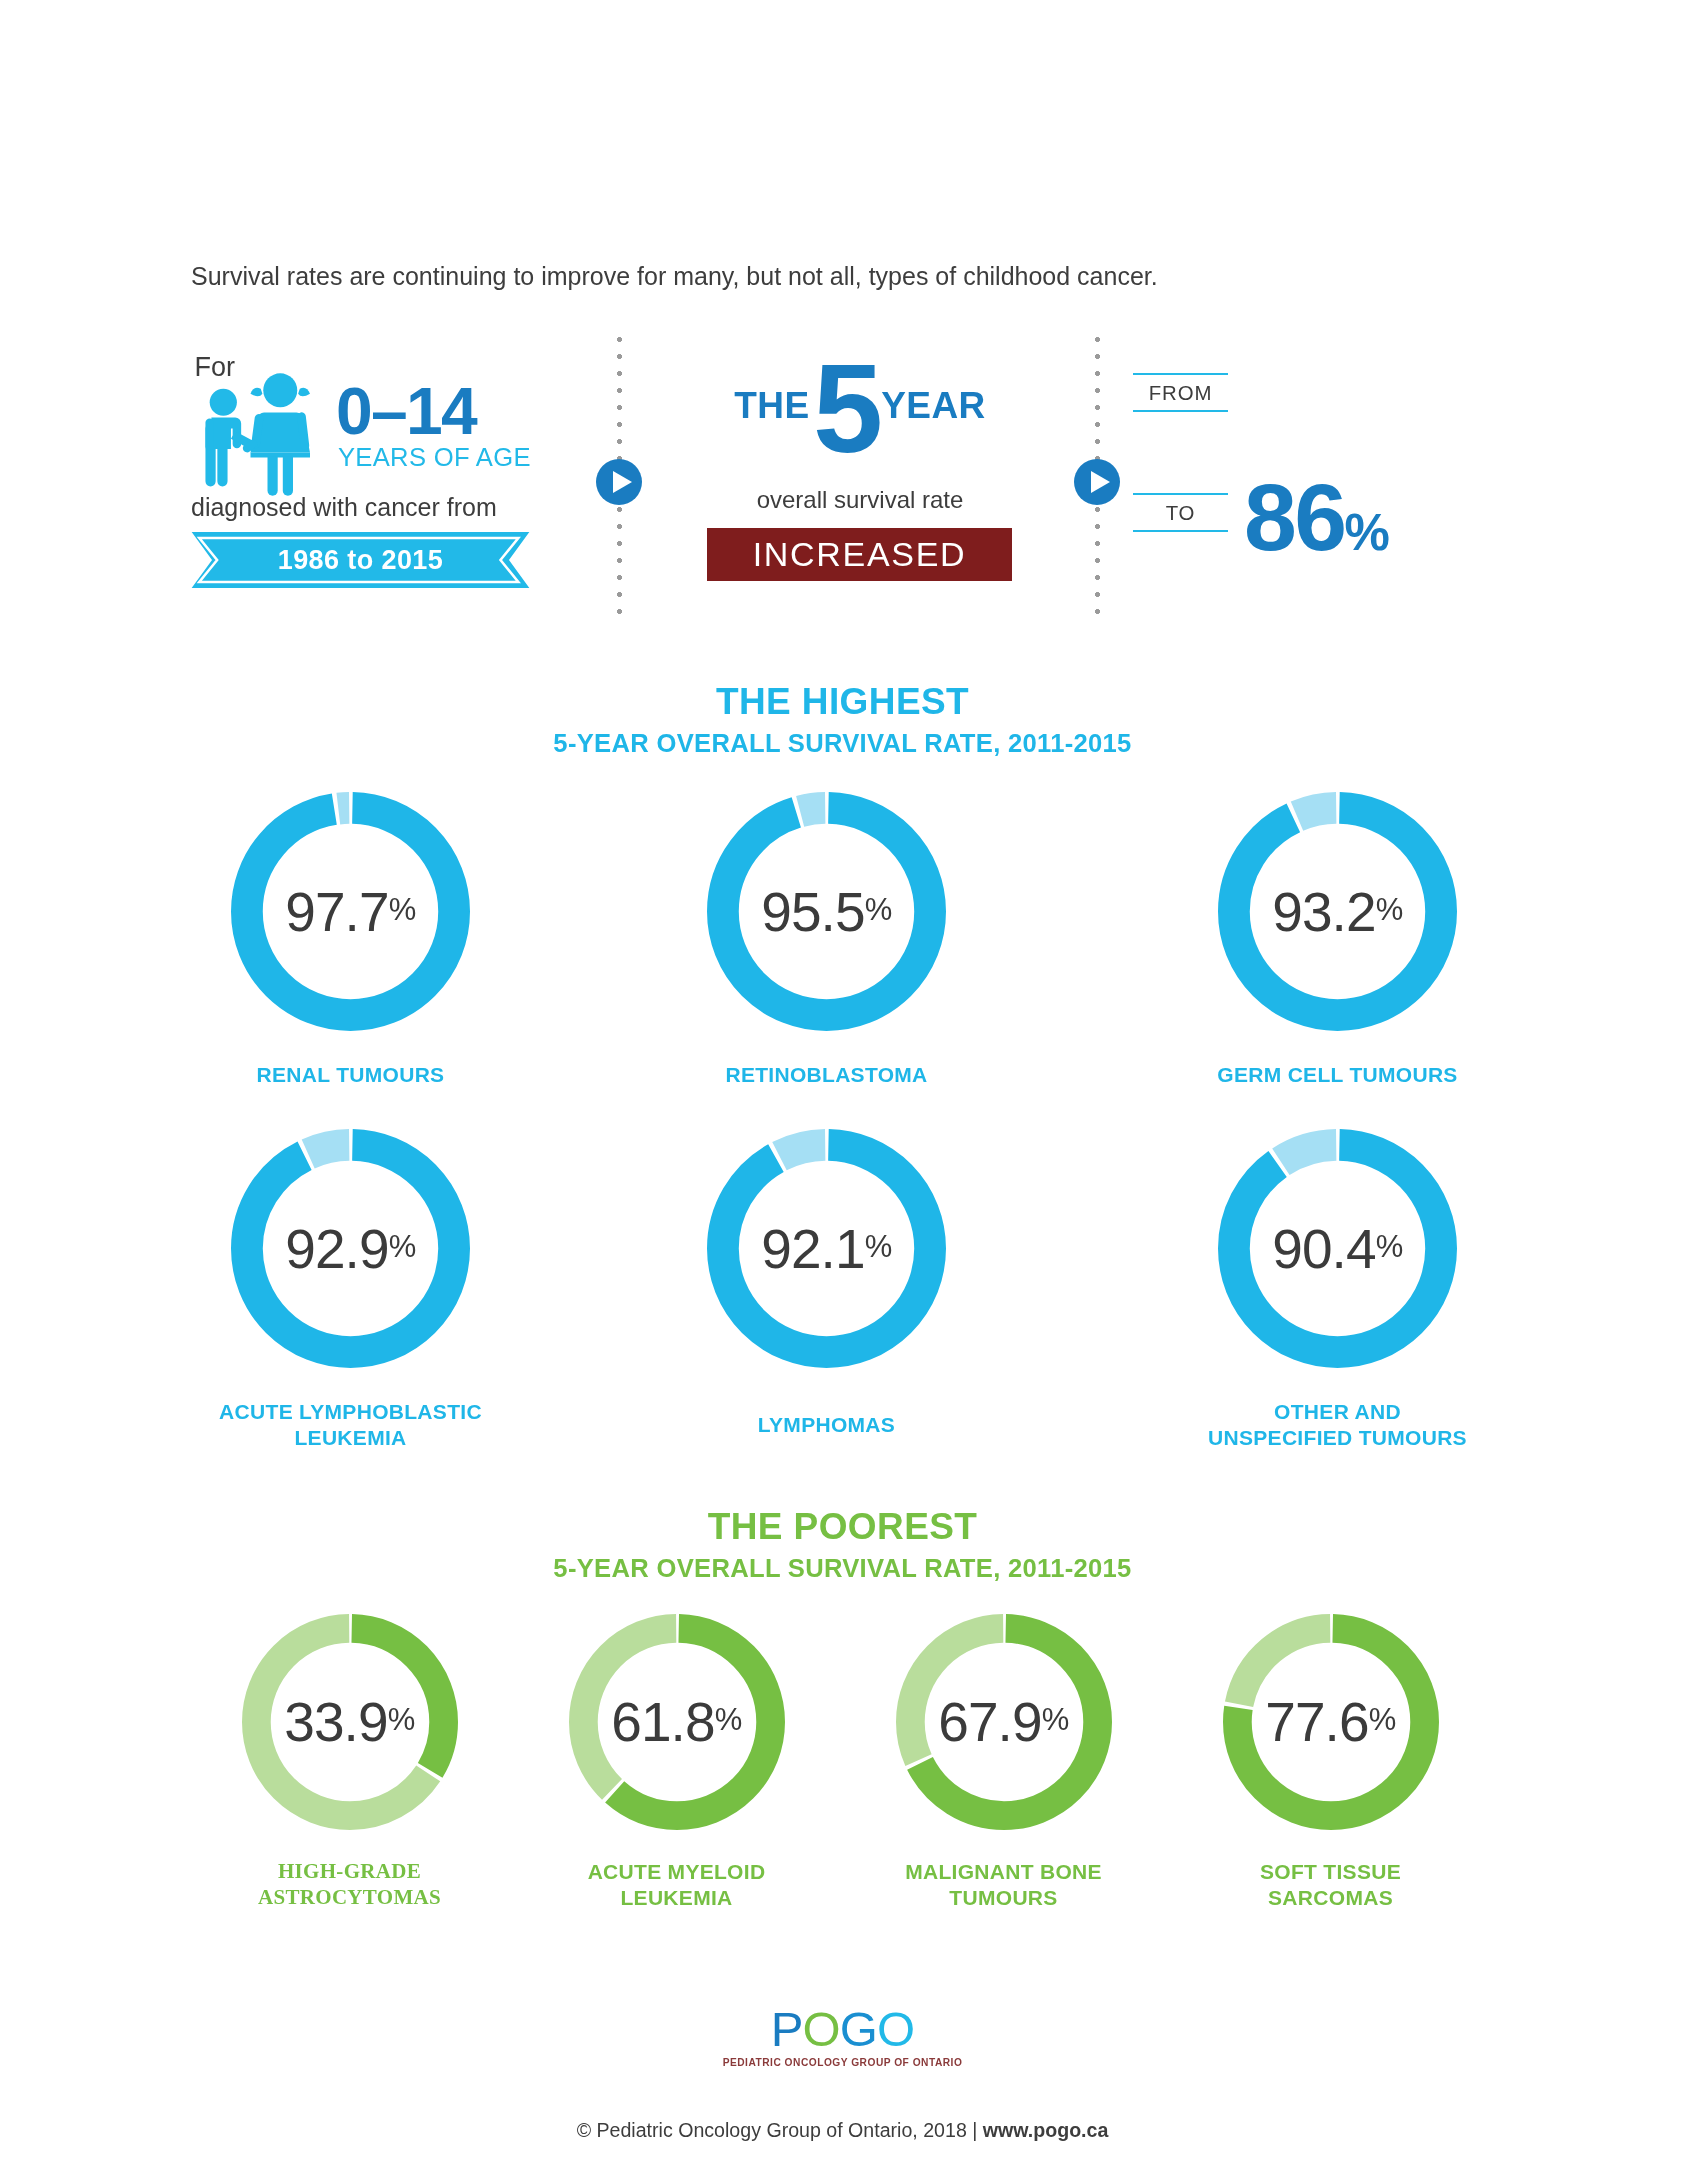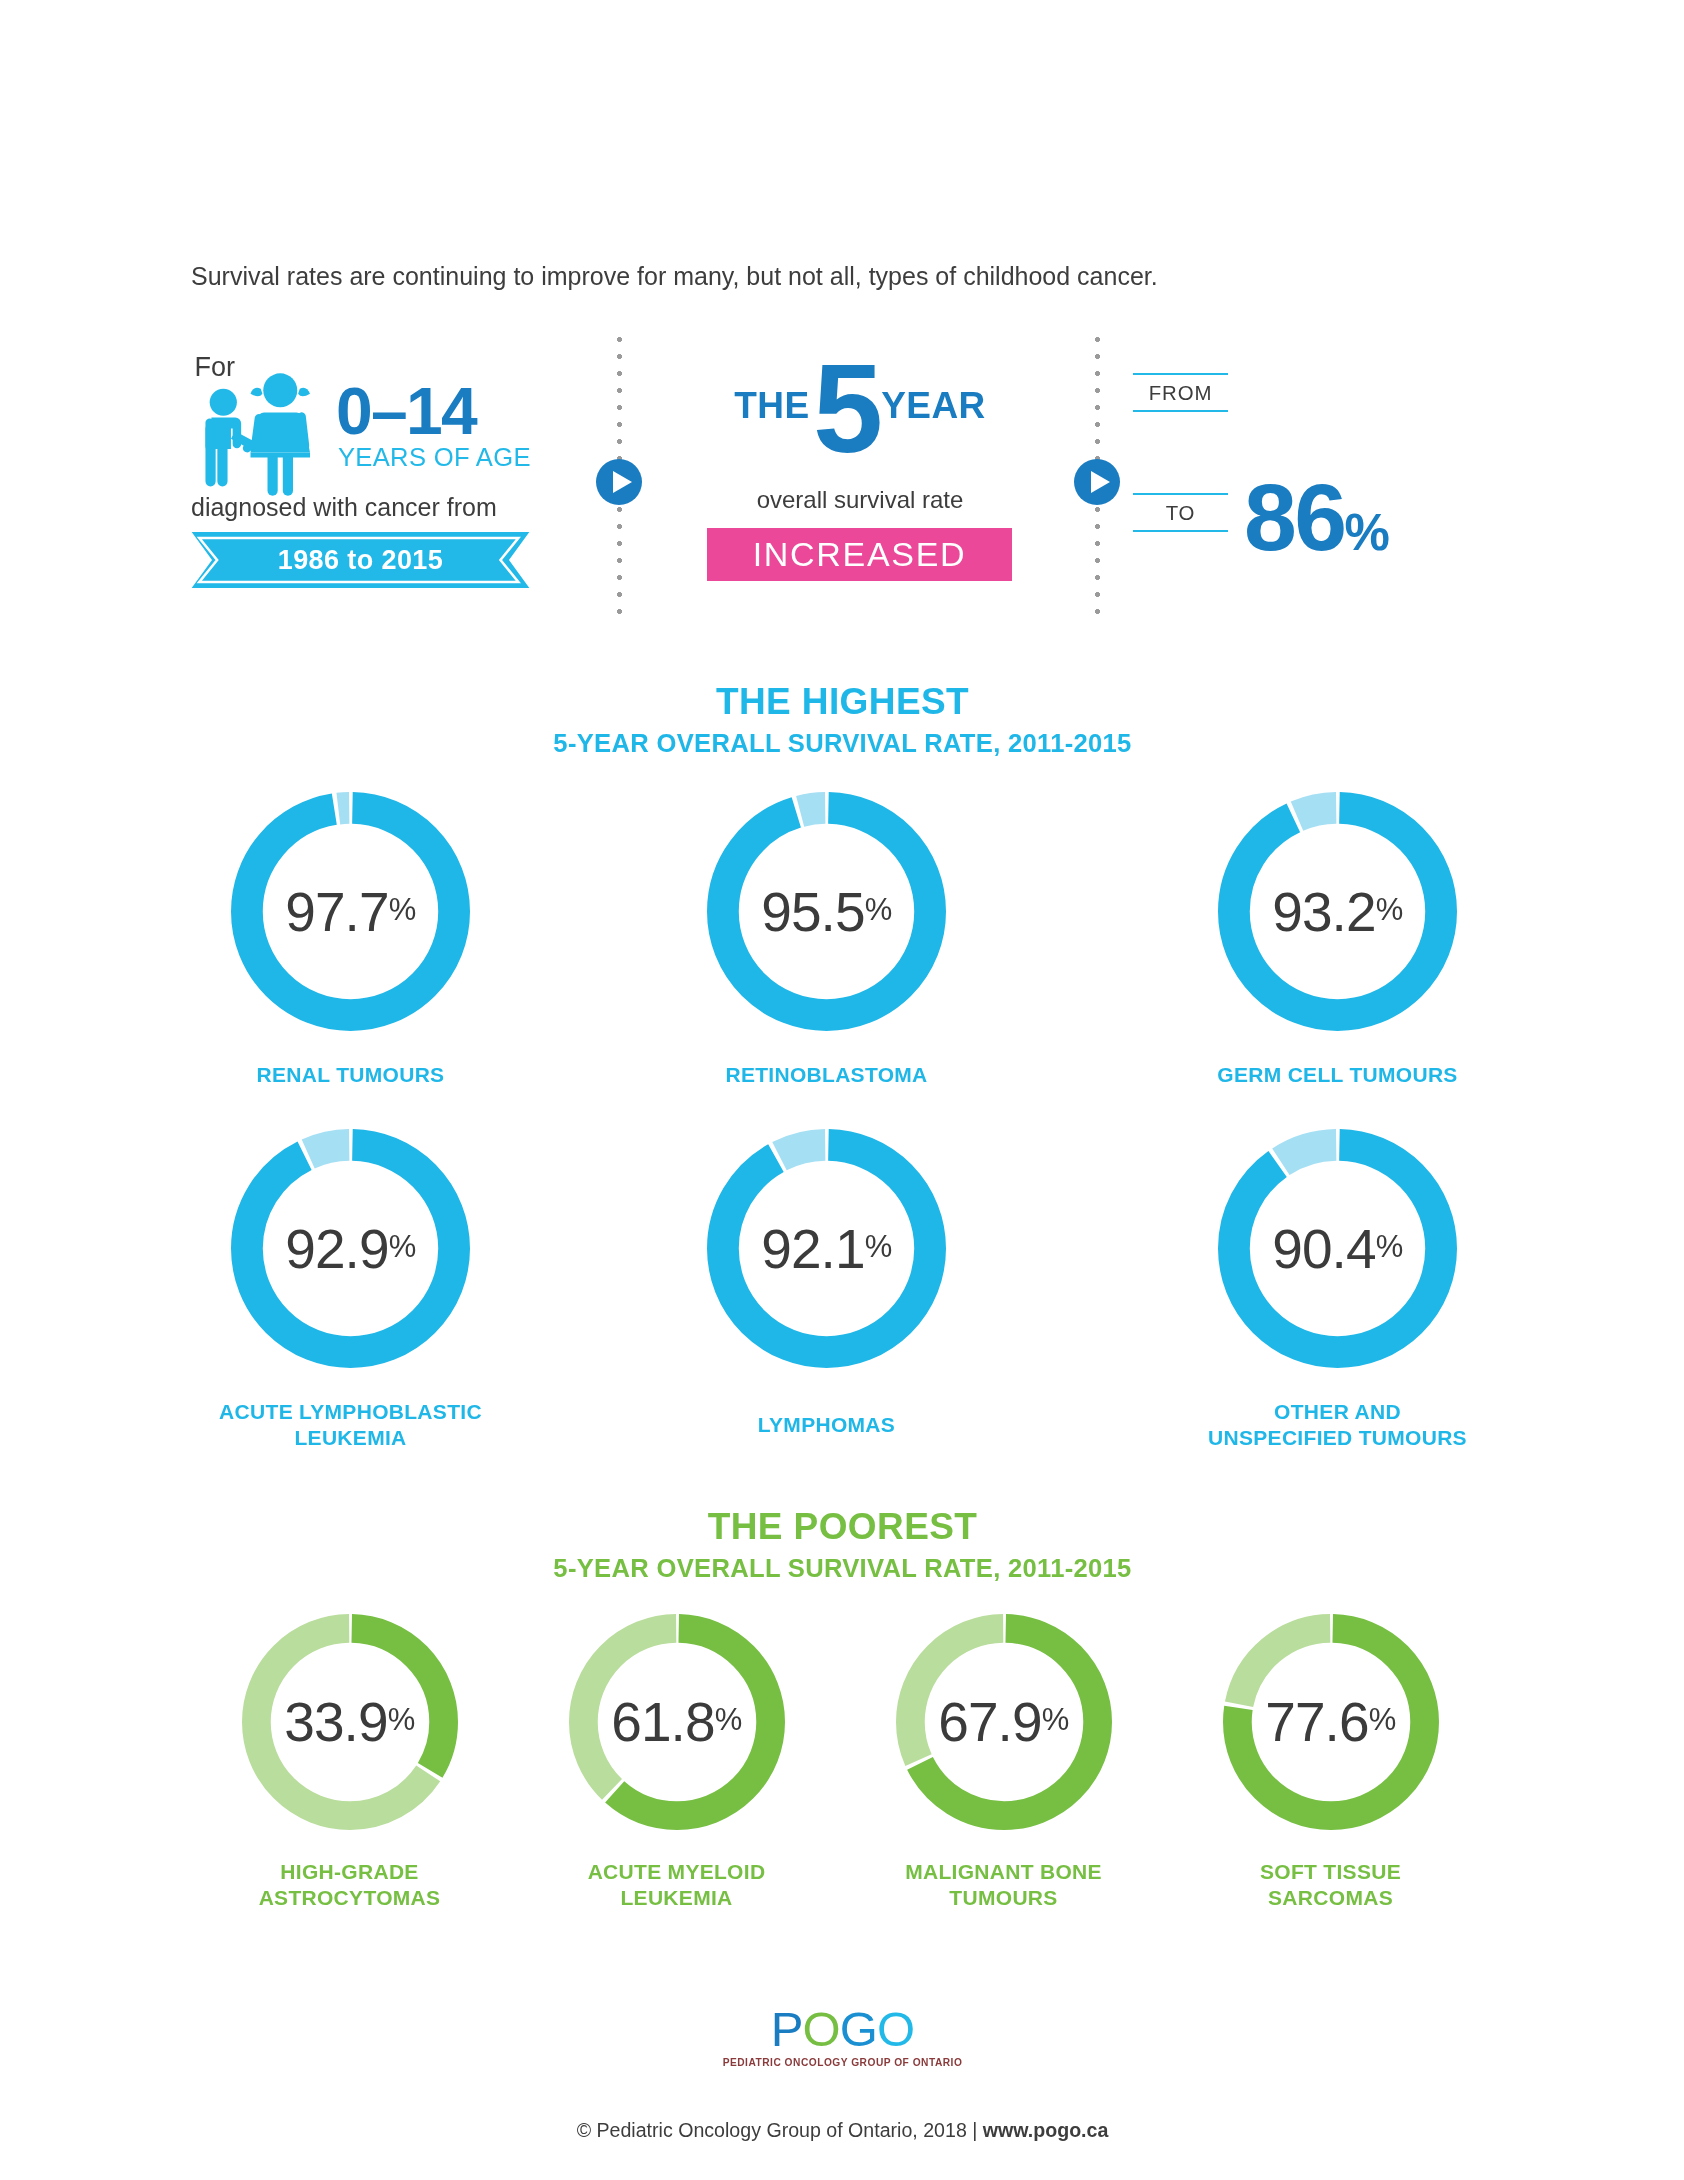--- a/index.html
+++ b/index.html
@@ -122,21 +122,21 @@
   .five-year {
     font-size: 37px; font-weight: 700; color: #1a7cc1; letter-spacing: 0.4px;
     margin-left: 1.7px; padding-bottom: 5.1px;
   }
   .osr {
     position: absolute; left: 0; top: 145px; width: 426px;
     font-size: 24px; font-weight: 400; color: #3d3d3d;
   }
   .increased {
     position: absolute; left: 60px; top: 187px; width: 305px; height: 53px;
-    background: #ec4899; color: #ffffff;
+    background: #7f1d1d; color: #ffffff;
     display: flex; align-items: center; justify-content: center;
     font-size: 34px; font-weight: 500; letter-spacing: 1.7px;
   }
 
   
   .hero-right { position: absolute; left: 1133px; top: 0; width: 409px; }
   .pct-row { position: absolute; left: 0; height: 102px; width: 409px; }
   .pct-row.from { top: 12px; }
   .pct-row.to   { top: 132px; }
   .pct-tag {
@@ -377,21 +377,21 @@
     <g transform="rotate(-90 126.5 126.5)">
       <circle cx="126.5" cy="126.5" r="109.6755" fill="none" stroke="#b9dd9c" stroke-width="33.649" stroke-dasharray="451.29145810986057 689.1114901575747" stroke-dashoffset="-235.71441360556597"></circle>
       <circle cx="126.5" cy="126.5" r="109.6755" fill="none" stroke="#76bf43" stroke-width="33.649" stroke-dasharray="229.39755827912154 689.1114901575747" stroke-dashoffset="-2.105618442148145"></circle>
     </g>
   </svg>
           <div class="donut-center">
             <span class="num">33.9</span>
             <span class="pc">%</span>
           </div>
         </div>
-        <div class="donut-label green-label" style="margin-top: 29px;">HIGH-GRADE<br><span>ASTROCYTOMAS</span></div>
+        <div class="donut-label green-label" style="margin-top: 29px; font-family: Liberation Serif, serif;">HIGH-GRADE<br><span>ASTROCYTOMAS</span></div>
       </div>
       <div class="donut-item" style="left: 540px; top: 1614px; width: 273px;">
         <div class="donut-wrap" style="width: 216px; height: 216px;">
   <svg width="216" height="216" viewBox="0 0 253 253">
     <g transform="rotate(-90 126.5 126.5)">
       <circle cx="126.5" cy="126.5" r="109.6755" fill="none" stroke="#b9dd9c" stroke-width="33.649" stroke-dasharray="259.0293523558973 689.1114901575747" stroke-dashoffset="-427.97651935952933"></circle>
       <circle cx="126.5" cy="126.5" r="109.6755" fill="none" stroke="#76bf43" stroke-width="33.649" stroke-dasharray="421.6596640330849 689.1114901575747" stroke-dashoffset="-2.105618442148145"></circle>
     </g>
   </svg>
           <div class="donut-center">

